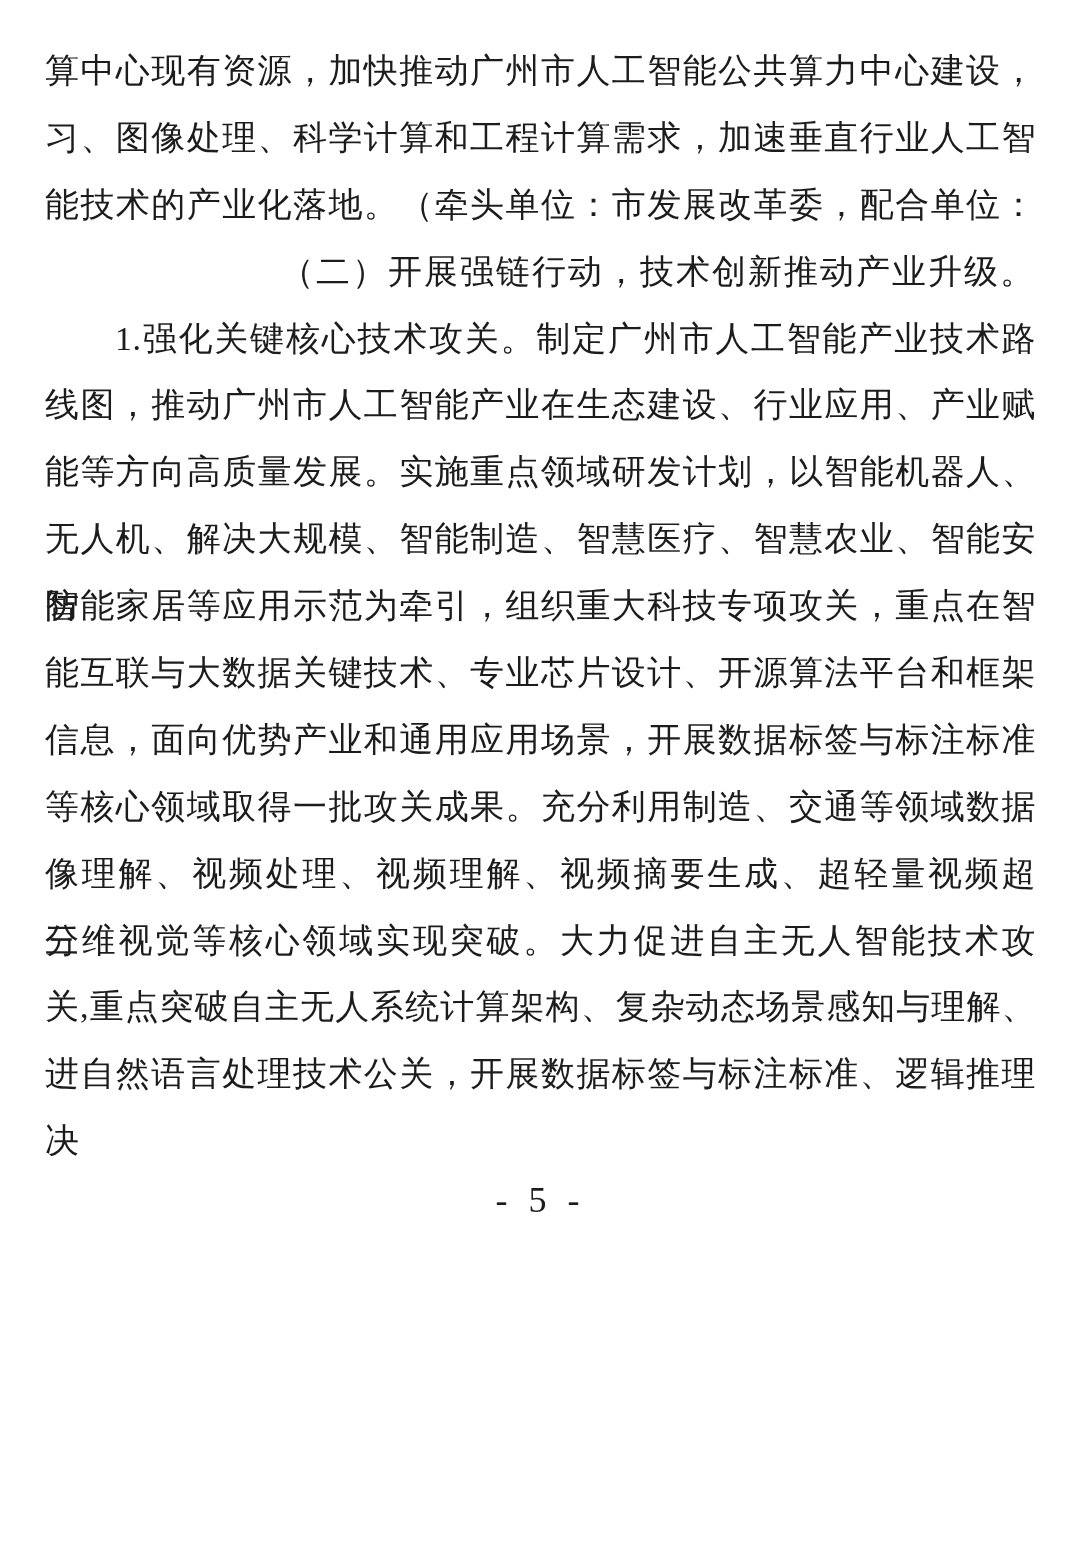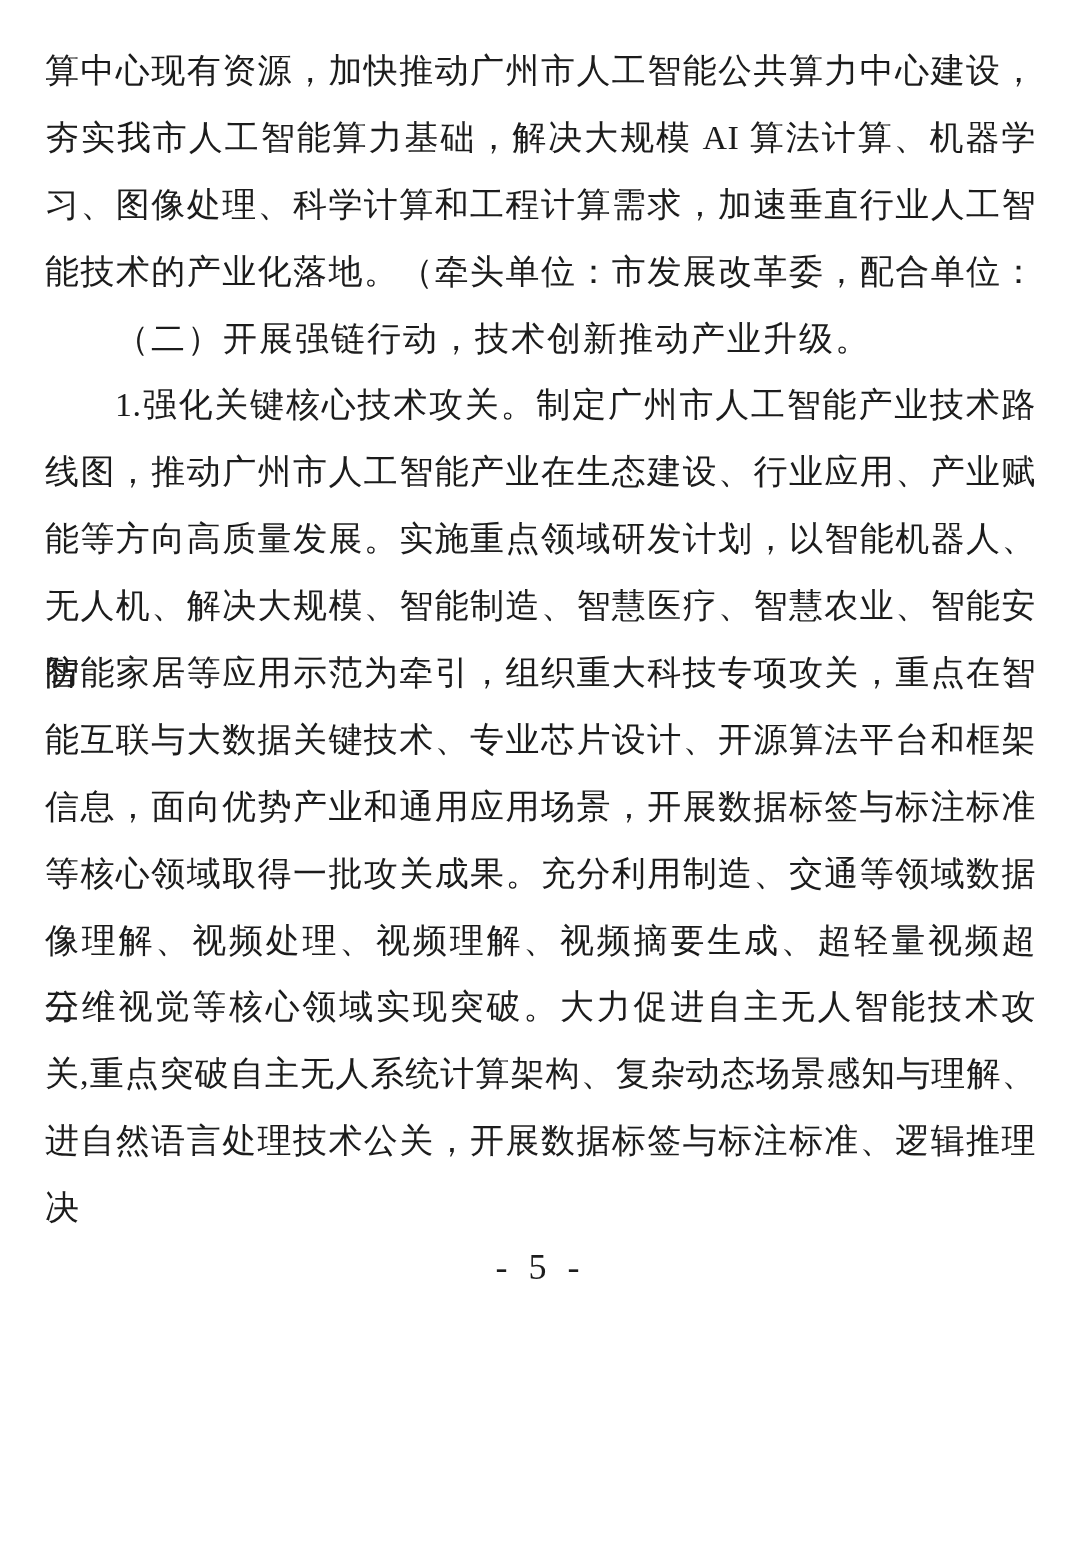--- a/index.html
+++ b/index.html
@@ -24,39 +24,39 @@
     letter-spacing: 0.5px;
     white-space: normal;
   }
   .justify {
     text-align: justify;
     text-align-last: justify;
     text-justify: inter-character;
   }
   .indent {
     padding-left: 70px;
+    text-align: right;
   }
   .heading {
     letter-spacing: 2px;
   }
   .pagenum {
     margin-top: 72px;
     text-align: center;
     font-size: 36px;
     line-height: 40px;
     letter-spacing: 6px;
     color: #1c1c1c;
   }
 </style>
 </head>
 <body>
 
 <div class="doc">
   <div class="line justify">算中心现有资源，加快推动广州市人工智能公共算力中心建设，</div>
-  <div class="line justify">夯实我市人工智能算力基础，解决大规模 AI 算法计算、机器学</div>
   <div class="line justify">习、图像处理、科学计算和工程计算需求，加速垂直行业人工智</div>
   <div class="line justify">能技术的产业化落地。（牵头单位：市发展改革委，配合单位：</div>
   <div class="line indent heading">（二）开展强链行动，技术创新推动产业升级。</div>
   <div class="line indent justify">1.强化关键核心技术攻关。制定广州市人工智能产业技术路</div>
   <div class="line justify">线图，推动广州市人工智能产业在生态建设、行业应用、产业赋</div>
   <div class="line justify">能等方向高质量发展。实施重点领域研发计划，以智能机器人、</div>
   <div class="line justify">无人机、解决大规模、智能制造、智慧医疗、智慧农业、智能安防、</div>
   <div class="line justify">智能家居等应用示范为牵引，组织重大科技专项攻关，重点在智</div>
   <div class="line justify">能互联与大数据关键技术、专业芯片设计、开源算法平台和框架</div>
   <div class="line justify">信息，面向优势产业和通用应用场景，开展数据标签与标注标准</div>

